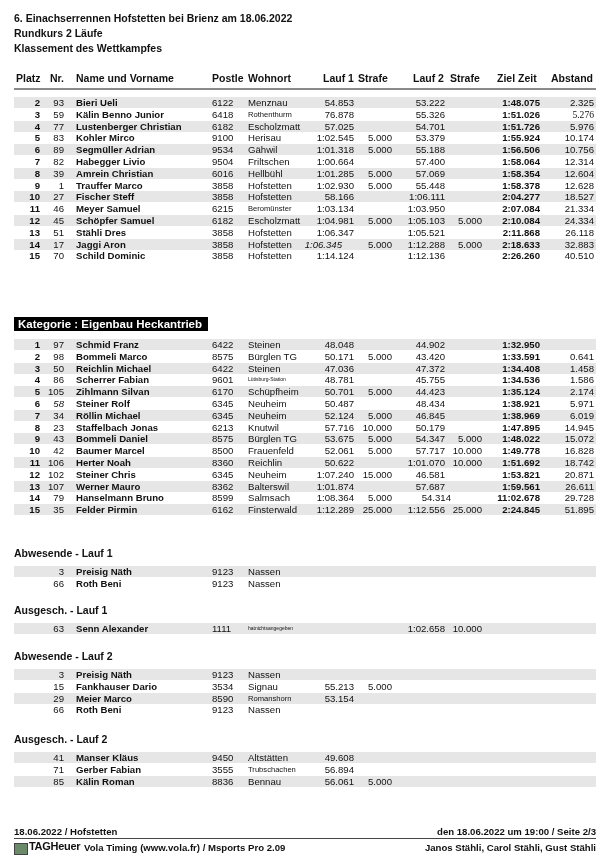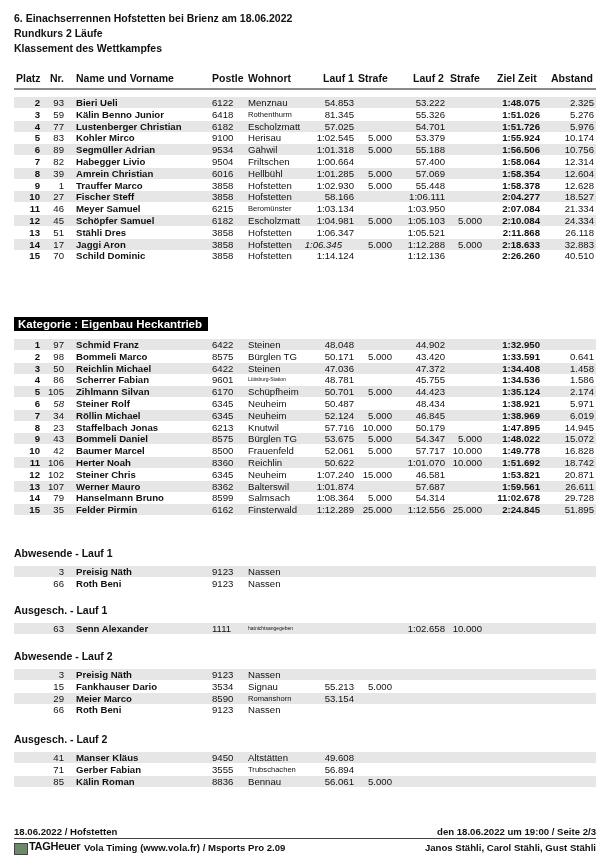--- a/index.html
+++ b/index.html
@@ -65,26 +65,26 @@
       <span class="cell" style="right: 114px; text-align: right;"></span>
       <span class="cell bold" style="right: 56px; text-align: right;">1:48.075</span>
       <span class="cell" style="right: 2px; text-align: right;">2.325</span>
     </div>
     <div class="row" style="top: 108.8px;">
       <span class="cell bold" style="right: 556px; text-align: right;">3</span>
       <span class="cell" style="right: 532px; text-align: right;">59</span>
       <span class="cell bold" style="left: 62px;">Kälin Benno Junior</span>
       <span class="cell" style="left: 198px;">6418</span>
       <span class="cell smaller" style="left: 234px;">Rothenthurm</span>
-      <span class="cell" style="right: 242px; text-align: right;">81.345</span>
+      <span class="cell" style="right: 242px; text-align: right;">76.878</span>
       <span class="cell" style="right: 204px; text-align: right;"></span>
       <span class="cell" style="right: 151px; text-align: right;">55.326</span>
       <span class="cell" style="right: 114px; text-align: right;"></span>
       <span class="cell bold" style="right: 56px; text-align: right;">1:51.026</span>
-      <span class="cell" style="right: 2px; text-align: right;">5.276</span>
+      <span class="cell" style="right: 2px; text-align: right; font-family: Liberation Serif, serif;">5.276</span>
     </div>
     <div class="row alt" style="top: 120.6px;">
       <span class="cell bold" style="right: 556px; text-align: right;">4</span>
       <span class="cell" style="right: 532px; text-align: right;">77</span>
       <span class="cell bold" style="left: 62px;">Lustenberger Christian</span>
       <span class="cell" style="left: 198px;">6182</span>
       <span class="cell" style="left: 234px;">Escholzmatt</span>
       <span class="cell" style="right: 242px; text-align: right;">57.025</span>
       <span class="cell" style="right: 204px; text-align: right;"></span>
       <span class="cell" style="right: 151px; text-align: right;">54.701</span>
@@ -410,21 +410,21 @@
       <span class="cell" style="right: 2px; text-align: right;">26.611</span>
     </div>
     <div class="row" style="top: 492.4px;">
       <span class="cell bold" style="right: 556px; text-align: right;">14</span>
       <span class="cell" style="right: 532px; text-align: right;">79</span>
       <span class="cell bold" style="left: 62px;">Hanselmann Bruno</span>
       <span class="cell" style="left: 198px;">8599</span>
       <span class="cell" style="left: 234px;">Salmsach</span>
       <span class="cell" style="right: 242px; text-align: right;">1:08.364</span>
       <span class="cell" style="right: 204px; text-align: right;">5.000</span>
-      <span class="cell" style="right: 151px; text-align: right;">54.314</span>
+      <span class="cell" style="right: 145px; text-align: right;">54.314</span>
       <span class="cell" style="right: 114px; text-align: right;"></span>
       <span class="cell bold" style="right: 56px; text-align: right;">11:02.678</span>
       <span class="cell" style="right: 2px; text-align: right;">29.728</span>
     </div>
     <div class="row alt" style="top: 504.2px;">
       <span class="cell bold" style="right: 556px; text-align: right;">15</span>
       <span class="cell" style="right: 532px; text-align: right;">35</span>
       <span class="cell bold" style="left: 62px;">Felder Pirmin</span>
       <span class="cell" style="left: 198px;">6162</span>
       <span class="cell" style="left: 234px;">Finsterwald</span>

